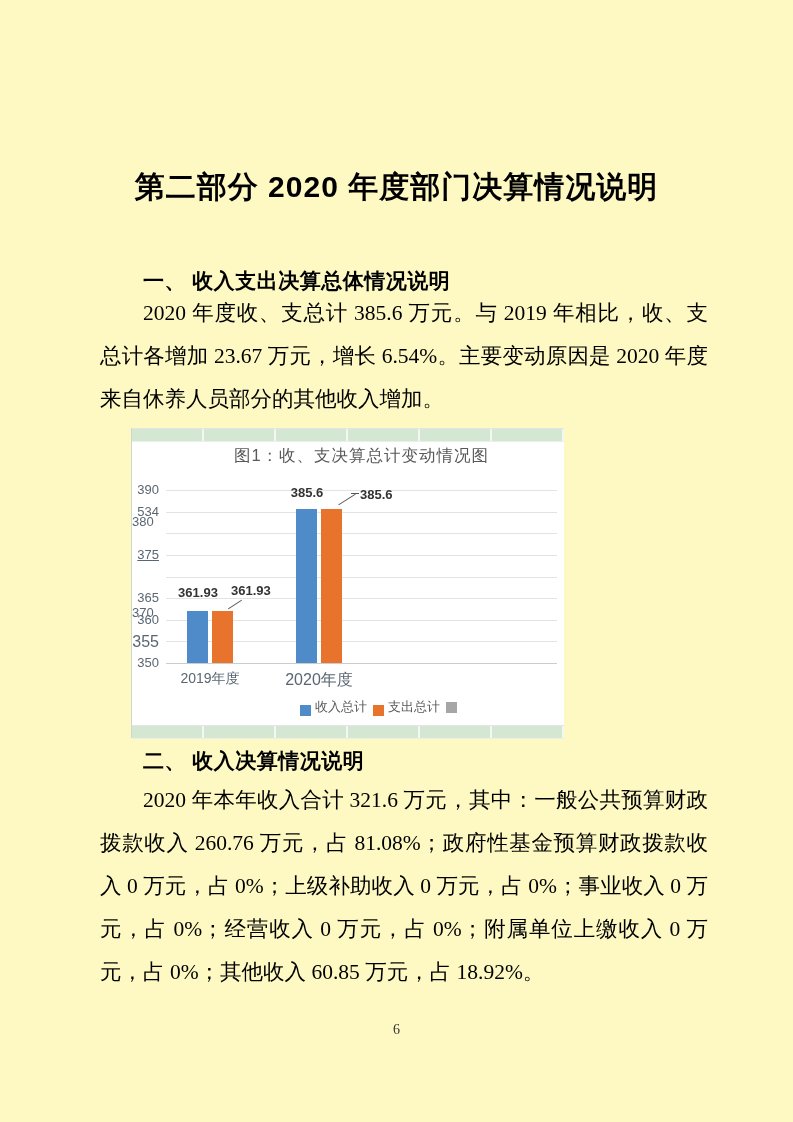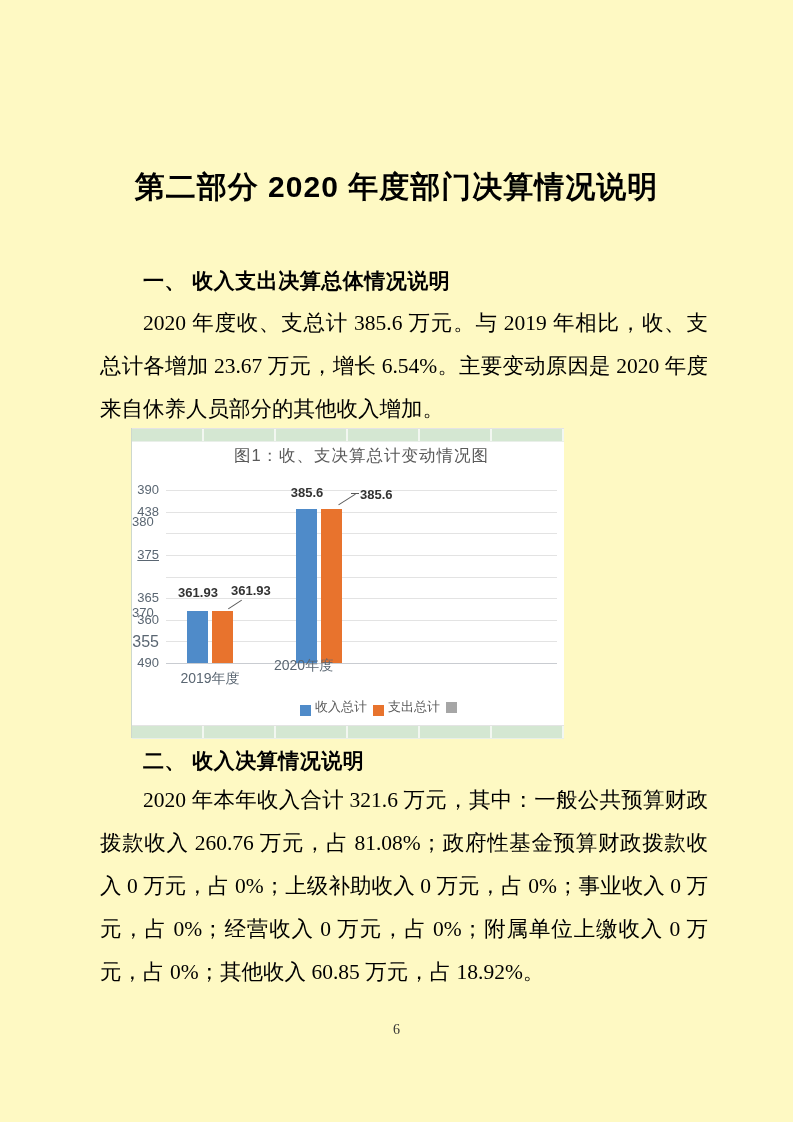--- a/index.html
+++ b/index.html
@@ -17,21 +17,21 @@
     font-family:"Liberation Sans","DejaVu Sans",sans-serif;
     font-weight:bold;font-size:21px;color:#000;margin:0;letter-spacing:0.5px;
   }
   .sec-heading.h1{top:267px;}
   .sec-heading.h2{top:747px;}
   .body-para{
     position:absolute;left:100px;width:608px;margin:0;
     font-size:21.5px;line-height:43px;text-align:justify;text-justify:inter-ideograph;
     text-indent:2em;color:#000;
   }
-  .body-para.p1{top:302px;}
+  .body-para.p1{top:292px;}
   .body-para.p2{top:779px;}
   .page-number{
     position:absolute;top:1022px;left:0;width:793px;text-align:center;
     font-size:14px;color:#333;
   }
   
   .chart{
     position:absolute;left:131px;top:428px;width:432px;height:310px;background:#fff;
     border-left:1px solid #cdd8cd;
     font-family:"Liberation Sans","DejaVu Sans",sans-serif;
@@ -64,50 +64,50 @@
 
   <h2 class="sec-heading h1">一、 收入支出决算总体情况说明</h2>
 
   <p class="body-para p1">2020 年度收、支总计 385.6 万元。与 2019 年相比，收、支总计各增加 23.67 万元，增长 6.54%。主要变动原因是 2020 年度来自休养人员部分的其他收入增加。</p>
 
   <div class="chart">
     <div class="sheet-strip top"></div>
     <div class="chart-title">图1：收、支决算总计变动情况图</div>
     <div class="plot" id="plot">
         <div style="position: absolute; left: 34px; top: 235px; width: 391px; height: 1px; background: rgb(201, 204, 209);"></div>
-        <div style="position: absolute; left: 0px; top: 227px; width: 27px; text-align: right; font-size: 13px; color: rgb(90, 102, 114);">490</div>
+        <div style="position: absolute; left: 0px; top: 227px; width: 27px; text-align: right; font-size: 13px; color: rgb(90, 102, 114);">350</div>
         <div style="position: absolute; left: 34px; top: 213.375px; width: 391px; height: 1px; background: rgb(227, 227, 227);"></div>
         <div style="position: absolute; left: 0px; top: 205.375px; width: 27px; text-align: right; font-size: 16px; color: rgb(90, 102, 114);">355</div>
         <div style="position: absolute; left: 34px; top: 191.75px; width: 391px; height: 1px; background: rgb(227, 227, 227);"></div>
         <div style="position: absolute; left: 0px; top: 183.75px; width: 27px; text-align: right; font-size: 13px; color: rgb(90, 102, 114);">360</div>
         <div style="position: absolute; left: 34px; top: 170.125px; width: 391px; height: 1px; background: rgb(227, 227, 227);"></div>
         <div style="position: absolute; left: 0px; top: 162.125px; width: 27px; text-align: right; font-size: 13px; color: rgb(90, 102, 114);">365</div>
         <div style="position: absolute; left: 34px; top: 148.5px; width: 391px; height: 1px; background: rgb(227, 227, 227);"></div>
         <div style="position: absolute; left: 0px; top: 140.5px; width: 27px; font-size: 13px; color: rgb(90, 102, 114); margin-top: 36px;">370</div>
         <div style="position: absolute; left: 34px; top: 126.875px; width: 391px; height: 1px; background: rgb(227, 227, 227);"></div>
         <div style="position: absolute; left: 0px; top: 118.875px; width: 27px; text-align: right; font-size: 13px; color: rgb(90, 102, 114); text-decoration: underline;">375</div>
         <div style="position: absolute; left: 34px; top: 105.25px; width: 391px; height: 1px; background: rgb(227, 227, 227);"></div>
         <div style="position: absolute; left: 0px; top: 86px; width: 27px; text-align: left; font-size: 13px; color: rgb(90, 102, 114);">380</div>
         <div style="position: absolute; left: 34px; top: 83.625px; width: 391px; height: 1px; background: rgb(227, 227, 227);"></div>
-        <div style="position: absolute; left: 0px; top: 75.625px; width: 27px; text-align: right; font-size: 13px; color: rgb(90, 102, 114);">438</div>
+        <div style="position: absolute; left: 0px; top: 75.625px; width: 27px; text-align: right; font-size: 13px; color: rgb(90, 102, 114);">534</div>
         <div style="position: absolute; left: 34px; top: 62px; width: 391px; height: 1px; background: rgb(227, 227, 227);"></div>
         <div style="position: absolute; left: 0px; top: 54px; width: 27px; text-align: right; font-size: 13px; color: rgb(90, 102, 114);">390</div>
         <div style="position: absolute; left: 55px; top: 183.403px; width: 21px; height: 51.5973px; background: rgb(79, 139, 201);"></div>
         <div style="position: absolute; left: 164px; top: 81.03px; width: 21px; height: 153.97px; background: rgb(79, 139, 201);"></div>
         <div style="position: absolute; left: 80px; top: 183.403px; width: 21px; height: 51.5973px; background: rgb(232, 115, 45);"></div>
         <div style="position: absolute; left: 189px; top: 81.03px; width: 21px; height: 153.97px; background: rgb(232, 115, 45);"></div>
         <div style="position: absolute; left: 36px; top: 157px; width: 60px; text-align: center; font-size: 13px; font-weight: 700; color: rgb(51, 51, 51);">361.93</div>
         <div style="position: absolute; left: 99px; top: 155px; width: 60px; text-align: left; font-size: 13px; font-weight: 700; color: rgb(51, 51, 51);">361.93</div>
         <div style="position: absolute; left: 145px; top: 57px; width: 60px; text-align: center; font-size: 13px; font-weight: 700; color: rgb(51, 51, 51);">385.6</div>
         <div style="position: absolute; left: 228px; top: 59px; width: 60px; text-align: left; font-size: 13px; font-weight: 700; color: rgb(51, 51, 51);">385.6</div>
         <div style="position: absolute; left: 95px; top: 176px; width: 16px; height: 0px; border-top: 1.5px solid rgb(89, 89, 89); transform: rotate(-33deg);"></div>
         <div style="position: absolute; left: 205px; top: 71px; width: 20px; height: 0px; border-top: 1.5px solid rgb(89, 89, 89); transform: rotate(-32deg);"></div>
         <div style="position: absolute; left: 219px; top: 65px; width: 8px; height: 0px; border-top: 1.5px solid rgb(89, 89, 89); transform: rotate(0deg);"></div>
         <div style="position: absolute; left: 33px; top: 242px; width: 90px; text-align: center; font-size: 14px; color: rgb(90, 102, 114);">2019年度</div>
-        <div style="position: absolute; left: 142px; top: 229px; width: 90px; font-size: 14px; color: rgb(90, 102, 114);">2020年度</div>
+        <div style="position: absolute; left: 142px; top: 242px; width: 90px; text-align: center; font-size: 16px; color: rgb(90, 102, 114);">2020年度</div>
       </div>
     <div class="legend" id="legend">
         <span class="li">
           <span class="sw" style="background: rgb(79, 139, 201);"></span>
           <span>收入总计</span>
         </span>
         <span class="li">
           <span class="sw" style="background: rgb(232, 115, 45);"></span>
           <span>支出总计</span>
         </span>

